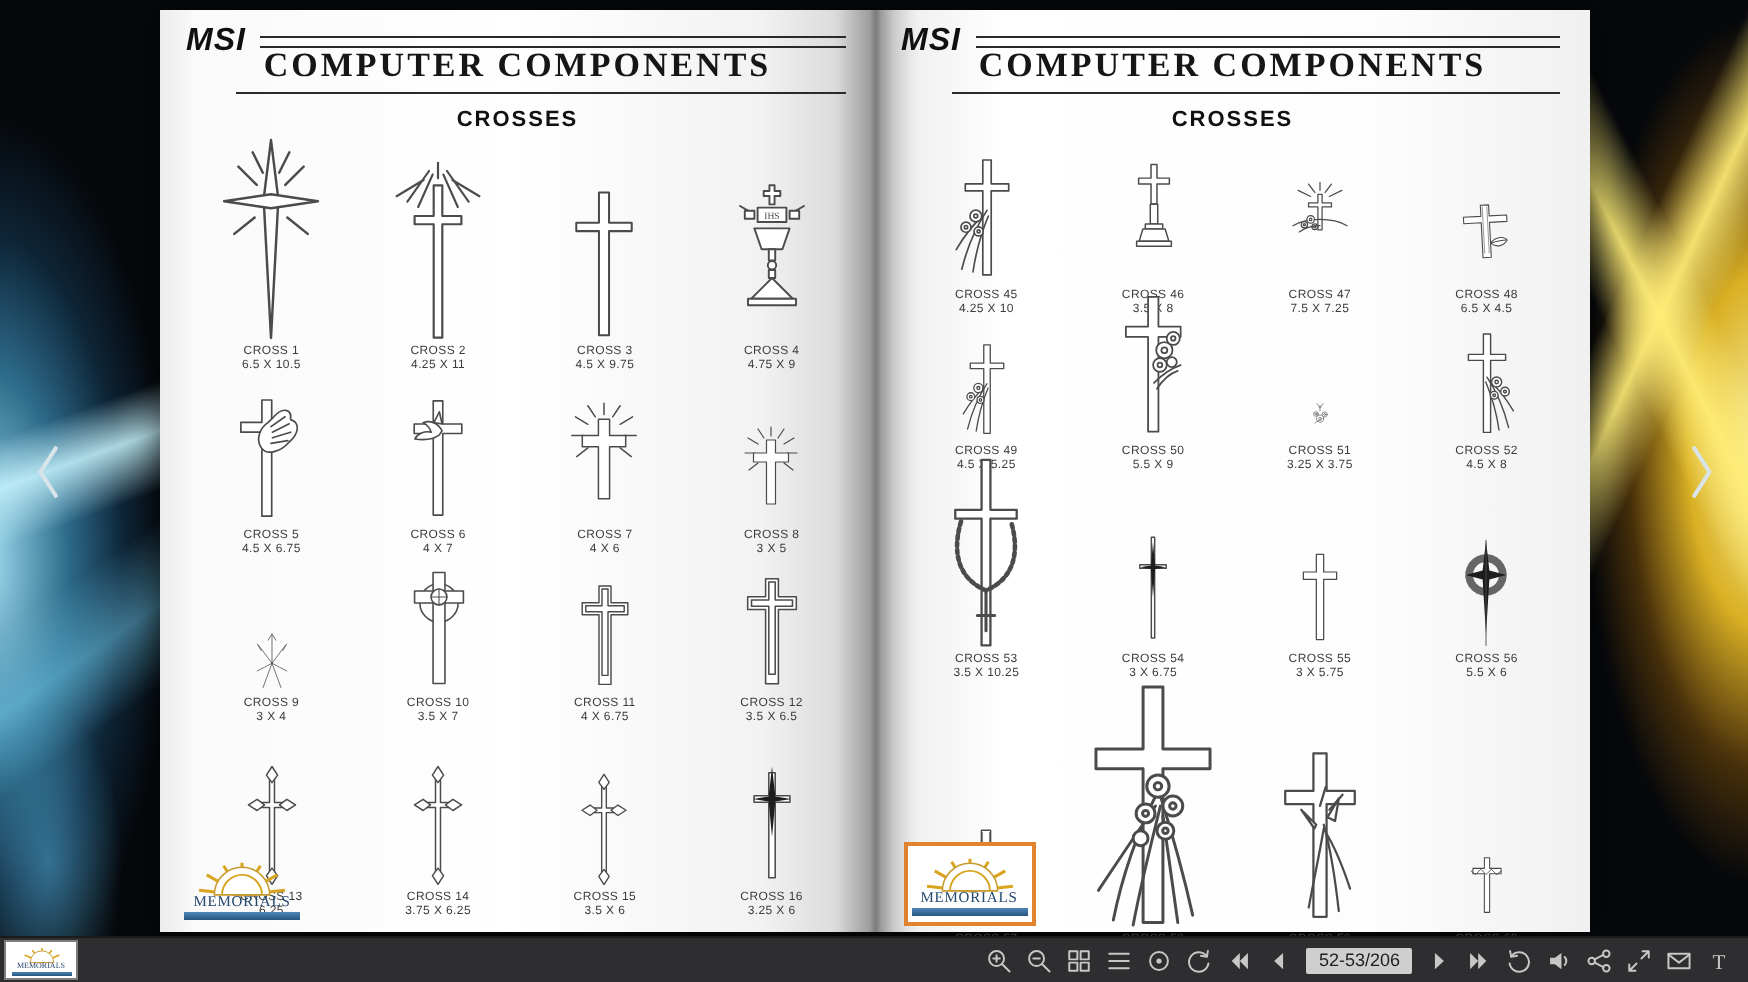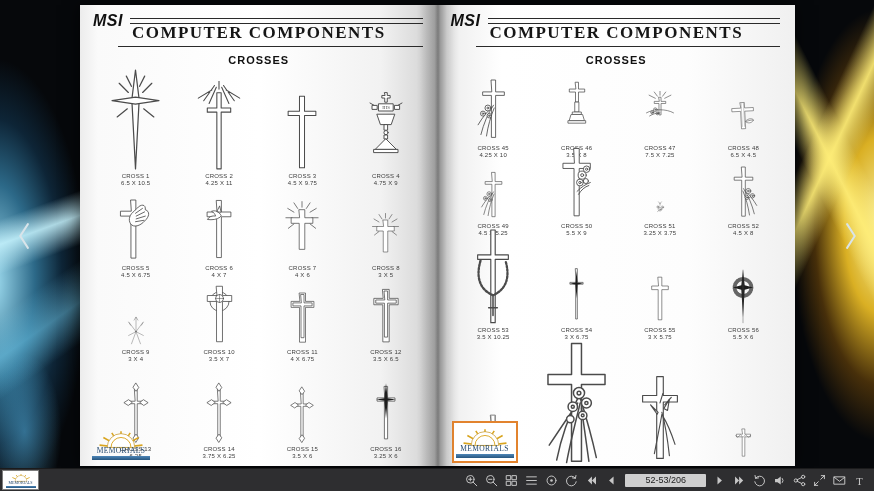--- a/index.html
+++ b/index.html
@@ -58,21 +58,21 @@
 
   
   .toolbar{position:absolute;left:0;right:0;bottom:0;height:22px;background:#2e2e30;border-top:1px solid #1b1b1c;display:flex;align-items:center;}
   .thumb{position:absolute;left:2px;bottom:1px;width:37px;height:20px;background:#fff;border:1px solid #7d7d7d;box-sizing:border-box;display:flex;flex-direction:column;align-items:center;justify-content:center;overflow:hidden;}
   .thumb .mem-sun{width:22px;height:9px;}
   .thumb .mem-text{font-size:4px;margin-top:-2px;letter-spacing:0;}
   .thumb .mem-bar{height:2px;width:30px;}
   .tools{margin-left:auto;display:flex;align-items:center;gap:7px;padding-right:8px;color:#c7c7c7;}
   .tbbtn{background:none;border:none;padding:0;margin:0;color:#c7c7c7;cursor:pointer;display:flex;align-items:center;}
   .tbbtn svg{width:13px;height:13px;display:block;}
-  .page-ind{background:#cfcfcf;color:#1e1e1e;font-size:9px;line-height:13px;padding:0 20px;border-radius:1px;cursor:text;}
+  .page-ind{background:#cfcfcf;color:#1e1e1e;font-size:9px;line-height:13px;padding:0 6px;border-radius:1px;cursor:text;}
 </style>
 </head>
 <body>
 
 <div class="stage">
   <div class="bg-left"></div>
   <div class="bg-right"></div>
 
   <div class="book">
     <section class="page left">

